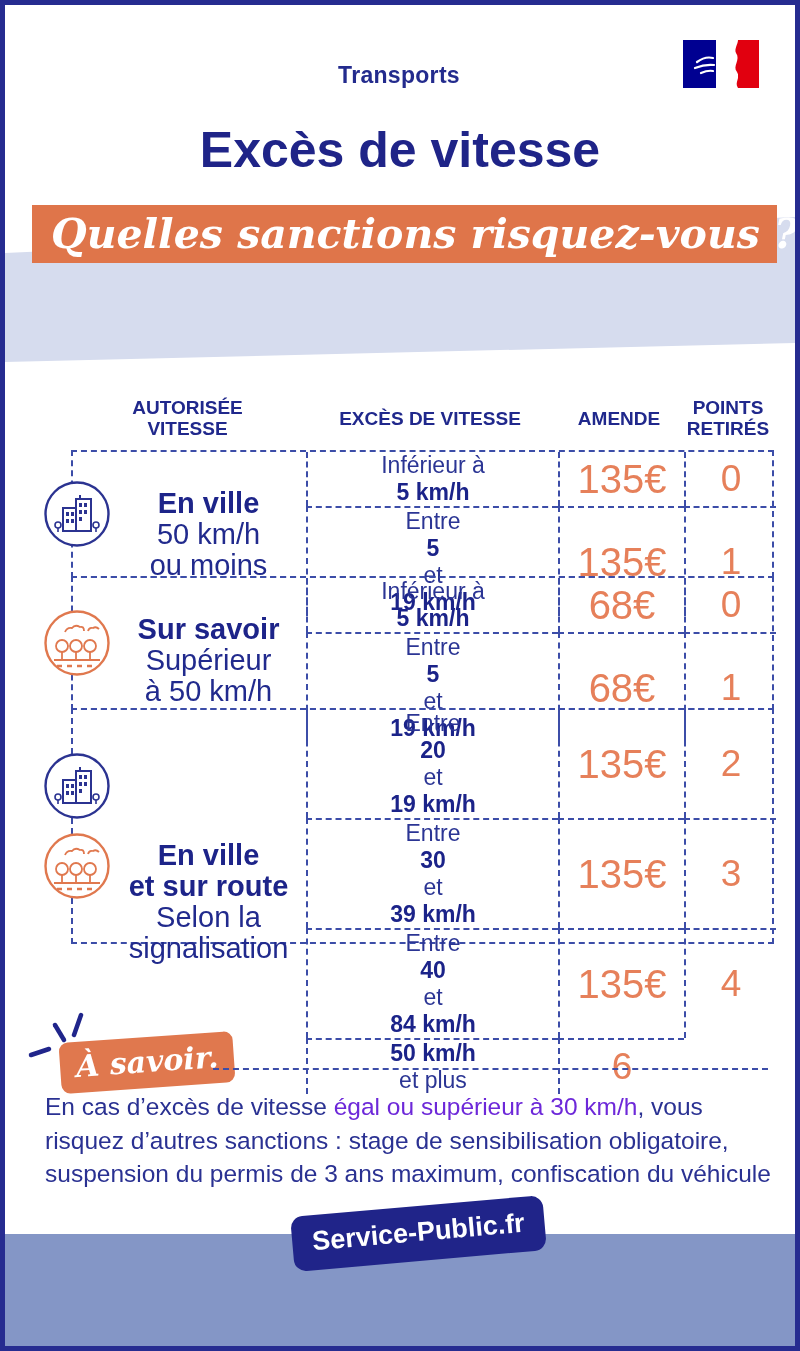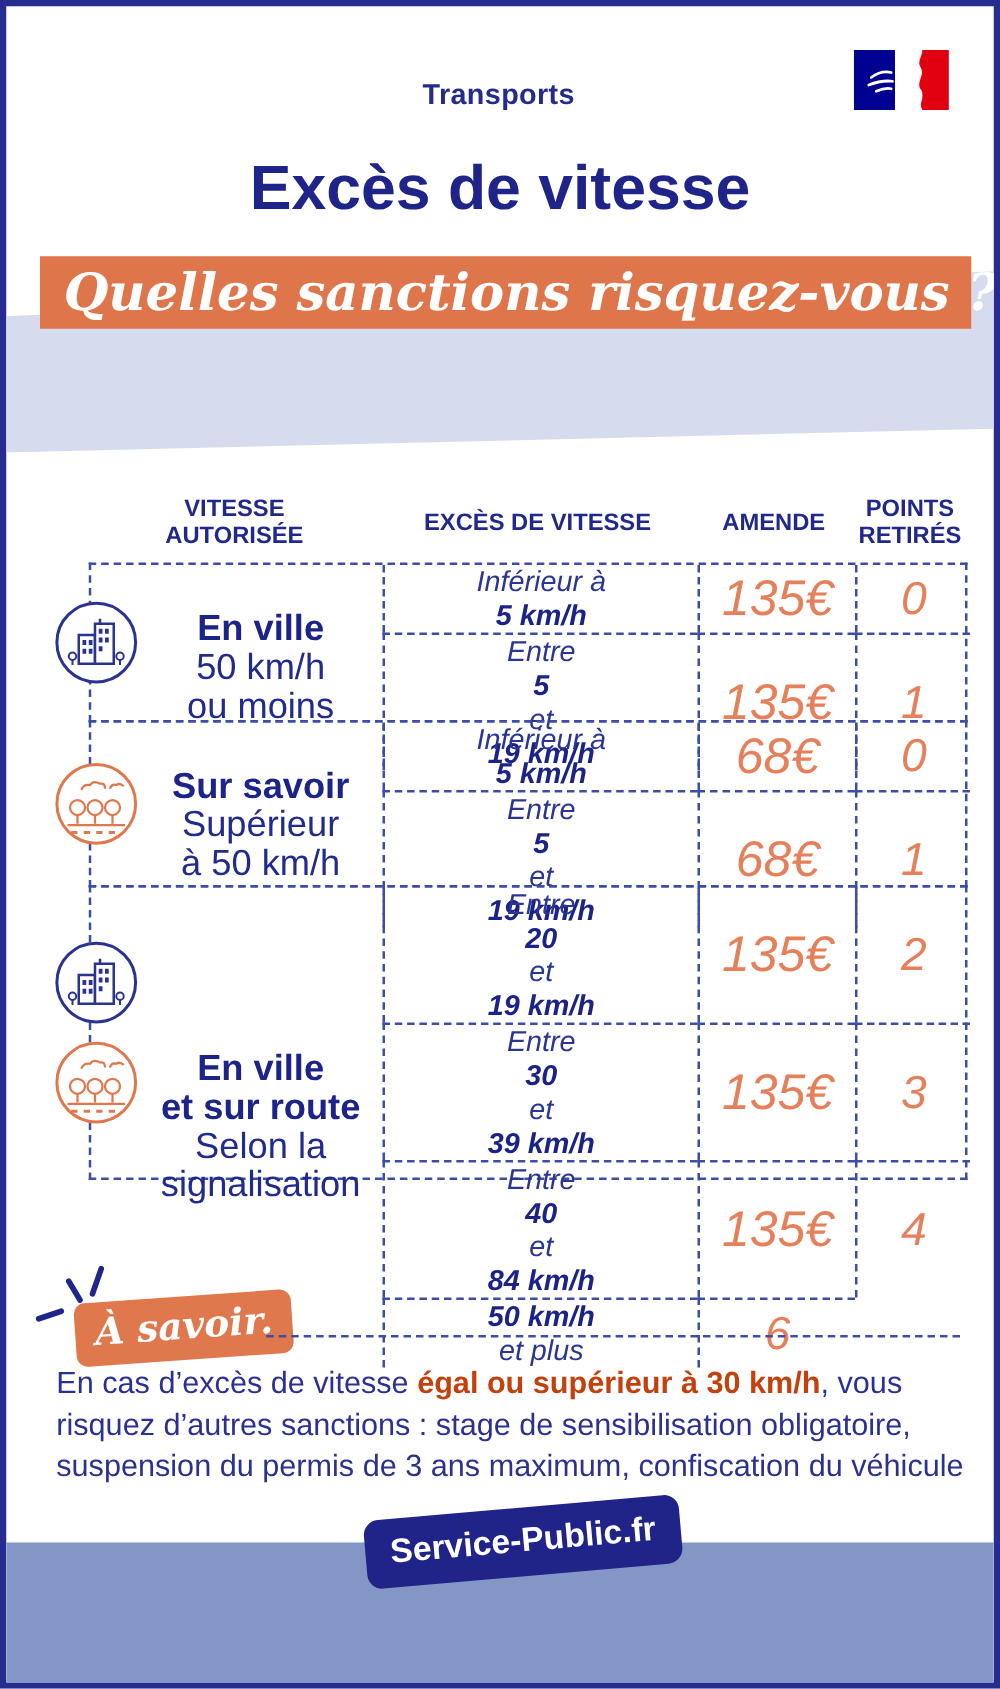--- a/index.html
+++ b/index.html
@@ -32,21 +32,21 @@
   .g1{height:128px;grid-template-rows:repeat(2,1fr);}
   .g2{height:134px;grid-template-rows:repeat(2,1fr);}
   .g3{height:236px;grid-template-rows:repeat(4,1fr);}
   .g-label{grid-column:1;grid-row:1/-1;display:flex;flex-direction:column;
     justify-content:center;align-items:center;padding-left:38px;box-sizing:border-box;
     text-align:center;}
   .g-label div{font-size:29px;line-height:31px;color:#212a8d;}
   .g-label .bold{font-weight:bold;color:#1d2489;}
   .cell{display:flex;flex-direction:column;align-items:center;justify-content:center;
     box-sizing:border-box;}
-  .c-exces,.c-amende,.c-points{border-left:2px dashed #3c4da8;font-style:italic;}
+  .c-exces,.c-amende,.c-points{border-left:2px dashed #3c4da8;}
   .rt{border-top:2px dashed #3c4da8;}
   .c-exces{font-size:23px;color:#2b3594;}
   .c-exces .b{font-weight:bold;color:#1b2389;}
   .c-amende{font-size:40px;color:#e6805a;}
   .amende-prefix{font-size:17px;line-height:15px;color:#e6805a;}
   .amende-prefix:empty{display:none;}
   .c-amende .val{line-height:40px;}
   .c-points{font-size:37px;color:#e6805a;}
   
   .g-icons{position:absolute;left:-30px;top:50%;transform:translateY(-50%);
@@ -54,21 +54,21 @@
   .circle-icon{width:68px;height:68px;display:block;}
   
   .burst{position:absolute;left:20px;top:1004px;}
   .note-badge{position:absolute;left:55px;top:1032px;background:#e0784e;color:#fff;
     font-family:"DejaVu Serif",serif;font-style:italic;font-weight:bold;font-size:30px;
     padding:7px 16px 9px 16px;border-radius:9px;transform:rotate(-4deg);}
   .note-dash{position:absolute;left:208px;top:1063px;width:555px;height:0;
     border-top:2px dashed #3c4da8;}
   .note-text{position:absolute;left:40px;top:1085px;width:726px;
     font-size:24.5px;line-height:33.5px;color:#2a3192;}
-  .note-text .b{font-weight:bold;color:#c2410c;}
+  .note-text .b{font-weight:normal;color:#6d28d9;}
   
   .footer-band{position:absolute;left:0;bottom:0;width:790px;height:112px;background:#8496c6;}
   .sp-badge{position:absolute;left:287px;top:1201px;background:#202489;color:#fff;
     font-size:27px;font-weight:bold;padding:11px 20px 13px 20px;border-radius:12px;
     transform:rotate(-5deg);white-space:nowrap;}
 </style>
 </head>
 <body>
 
 <div class="page">
@@ -88,22 +88,22 @@
   <div class="category">Transports</div>
   <div class="main-title">Excès de vitesse</div>
 
   <div class="lavender-band"></div>
   <div class="banner">
     <span>Quelles sanctions risquez-vous ?</span>
   </div>
 
   <div class="thead">
     <div class="hc">
-      <div>VITESSE</div>
-        <div>AUTORISÉE</div>
+      <div>AUTORISÉE</div>
+        <div>VITESSE</div>
     </div>
     <div class="hc">
       <div>EXCÈS DE VITESSE</div>
     </div>
     <div class="hc">
       <div>AMENDE</div>
     </div>
     <div class="hc">
       <div>POINTS</div>
         <div>RETIRÉS</div>

